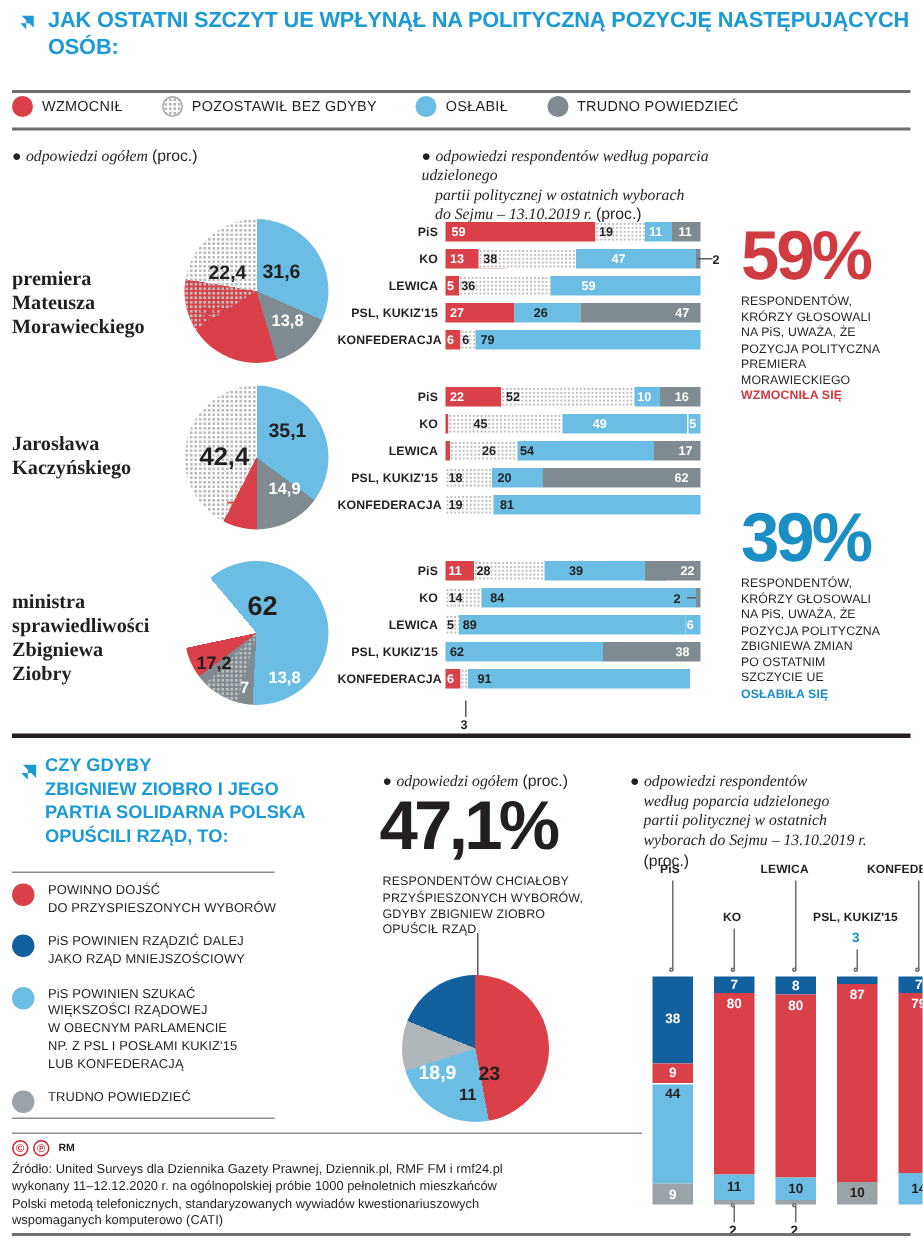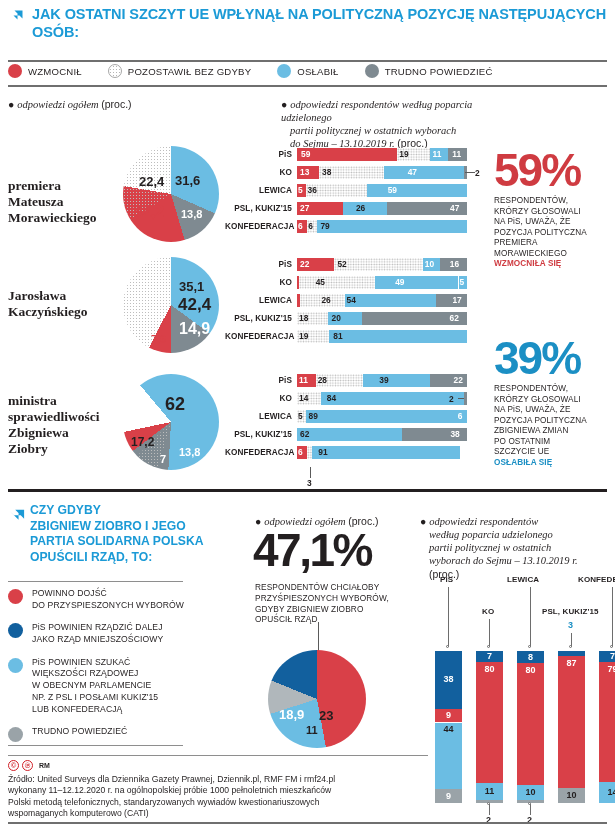--- a/index.html
+++ b/index.html
@@ -180,23 +180,23 @@
   </div>
 
   <div class="person" style="left:8px; top:288px; width:120px;">
     <span>Jarosława</span><br>
     <span>Kaczyńskiego</span>
   </div>
   <div class="pie" style="left:123px; top:257px; width:96px; height:96px; background:
       conic-gradient(#6bbde3 0deg 126.36deg, #7f8a91 126.36deg 180deg, #d94048 180deg 207.36deg, #ffffff 207.36deg 360deg);">
     <div class="dotpattern" style="clip-path: polygon(50% 50%, 26% 97%, 0% 70%, 0% 0%, 50% 0%); background-image: radial-gradient(#bdbdbd 0.85px, transparent 1px); background-size:3px 3px;"></div>
     <div class="slice-label" style="left:56px; top:22px; font-size:13px; color:#231f20;">35,1</div>
-    <div class="slice-label" style="left:10px; top:38px; font-size:17px; color:#231f20;margin-left:45px;">42,4</div>
+    <div class="slice-label" style="left:10px; top:38px; font-size:17px; color:#231f20;">42,4</div>
     <div class="slice-label" style="left:28px; top:76px; font-size:11px; color:#d94048;">7,6</div>
-    <div class="slice-label" style="left:56px; top:63px; font-size:16px; color:#ffffff;">14,9</div>
+    <div class="slice-label" style="left:56px; top:63px; font-size:11px; color:#ffffff;">14,9</div>
   </div>
 
   <div class="person" style="left:8px; top:393px; width:125px;">
     <span>ministra</span><br>
     <span>sprawiedliwości</span><br>
     <span>Zbigniewa</span><br>
     <span>Ziobry</span>
   </div>
   <div class="pie" style="left:123px; top:374px; width:96px; height:96px; background:
       conic-gradient(from 320deg, #6bbde3 0deg 223.2deg, #7f8a91 223.2deg 272.88deg, #d94048 272.88deg 298.08deg, #ffffff 298.08deg 360deg);">

